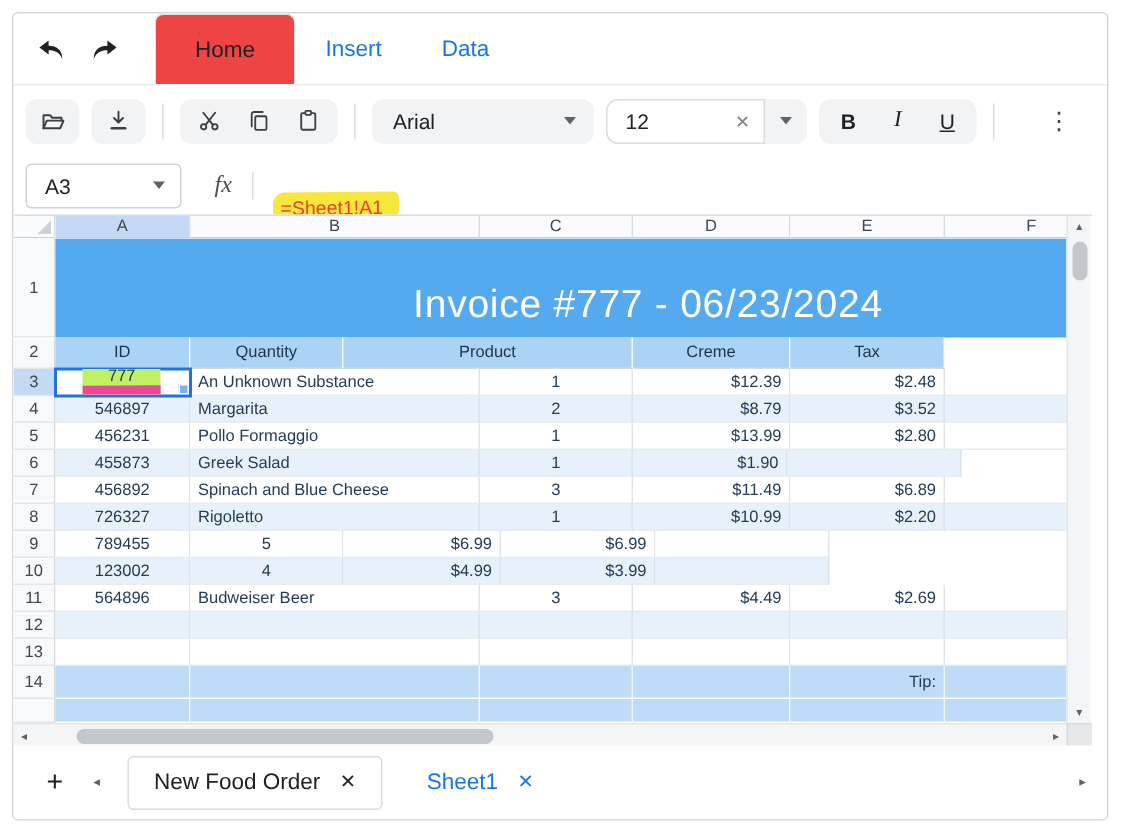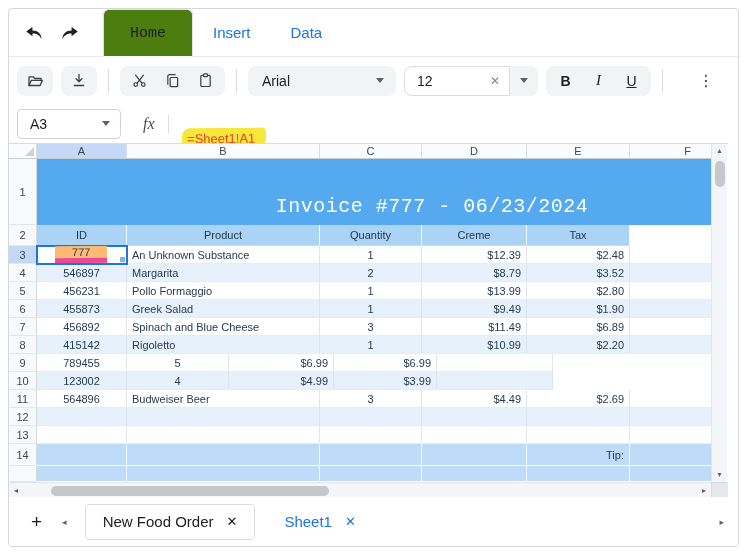--- a/index.html
+++ b/index.html
@@ -8,22 +8,22 @@
 
   .widget { position:absolute; left:8px; top:8px; width:731px; height:539px;
     border:1px solid #d4d7db; border-radius:4px; background:#fff; overflow:hidden; }
 
   
   .ribbon { height:48px; display:flex; align-items:stretch; border-bottom:1px solid #e8eaed; padding-left:16px; }
   .histbtns { display:flex; align-items:center; gap:18px; margin-right:24px; }
   .hbtn { display:flex; align-items:center; cursor:pointer; }
   .rtab { display:flex; align-items:center; justify-content:center; padding:0 20px;
     font-size:15px; color:#1a73e8; cursor:pointer; }
-  .rtab.active { color:#202124; background:#4d7c0f; border:1px solid #e0e0e0; border-bottom:1px solid #fff;
-    margin-bottom:-1px; border-radius:6px 6px 0 0; padding:0 26px;font-family:Liberation Mono, monospace; }
+  .rtab.active { color:#202124; background:#ef4444; border:1px solid #e0e0e0; border-bottom:1px solid #fff;
+    margin-bottom:-1px; border-radius:6px 6px 0 0; padding:0 26px; }
 
   
   .toolbar { height:47px; display:flex; align-items:center; padding:0 8px; gap:8px; }
   .tbtn { width:36px; height:30px; background:#f1f3f4; border-radius:8px; flex:none;
     display:flex; align-items:center; justify-content:center; cursor:pointer; }
   .vsep { width:1px; height:24px; background:#dadce0; margin:0 3px; flex:none; }
   .tgroup { height:30px; background:#f1f3f4; border-radius:8px; display:flex; align-items:center; padding:0 3px; flex:none; }
   .gicon { width:33px; height:30px; display:flex; align-items:center; justify-content:center;
     font-size:14px; color:#202124; cursor:pointer; }
   .fontsel { width:148px; height:30px; background:#f1f3f4; border-radius:8px; display:flex;
@@ -74,26 +74,26 @@
   .rh.sel { background:#c3d9f6; }
   .cell { flex:none; border-right:1px solid #e1e5e9; border-bottom:1px solid #e9ecef;
     font-size:11px; color:#243c55; display:flex; align-items:center; padding:0 5px;
     background:#fff; position:relative; cursor:cell; overflow:hidden; white-space:nowrap; }
   .cell.al { justify-content:flex-start; } .cell.ac { justify-content:center; } .cell.ar { justify-content:flex-end; }
   .grow.band .cell { background:#e7f1fb; border-right-color:#d8e5f1; }
   .grow.hdr .cell { background:#abd3f5; border-right-color:rgba(255,255,255,.85);
     border-bottom-color:#d6dade; color:#1d3349; }
   .grow.banner .cell { background:#55a9ef; border:0; color:#fff;
     align-items:flex-end; justify-content:center; padding-bottom:7px; }
-  .bannertext { font-size:20px; letter-spacing:.5px;font-family:Liberation Mono, monospace; }
+  .bannertext { font-size:26px; letter-spacing:.5px; }
   .grow.tip .cell { background:#bedcf8; border-right-color:rgba(255,255,255,.75); border-bottom-color:#fff; color:#1d3a56; }
   .sel-cell { outline:2px solid #2173de; outline-offset:-1px; z-index:2; background:#fff !important; }
   .sel-cell::after { content:''; position:absolute; right:0; bottom:0; width:5px; height:5px;
     background:#7ab3f0; border:1px solid #fff; }
-  .hl777 { display:inline-block; background:#fdba74; border-bottom:5px solid #ec4899;
+  .hl777 { display:inline-block; background:#bef264; border-bottom:7px solid #ec4899;
     padding:0 17px; transform:rotate(-0.5deg); }
 
   
   .vscroll { position:absolute; left:702px; top:0; width:16px; height:338px; background:#f4f5f6;
     border-left:1px solid #e3e5e8; display:flex; flex-direction:column; align-items:center; }
   .sarrow { font-family:"DejaVu Sans",sans-serif; font-size:8px; color:#5f6368; height:14px;
     line-height:14px; text-align:center; flex:none; cursor:pointer; }
   .vscroll .sarrow { width:100%; }
   .vthumb { width:10px; height:26px; background:#c4c8cc; border-radius:5px; margin-top:3px; cursor:pointer; }
   .vscroll .down { margin-top:auto; }
@@ -232,22 +232,22 @@
     <div class="rows-clip" id="rows">
         <div class="grow banner" style="height: 66px;">
           <div class="rh">1</div>
           <div class="cell" style="width: 790px;">
             <span class="bannertext">Invoice #777 - 06/23/2024</span>
           </div>
         </div>
         <div class="grow hdr" style="height: 21px;">
           <div class="rh">2</div>
           <div class="cell ac" style="width: 90px;">ID</div>
+          <div class="cell ac" style="width: 102px;">Quantity</div>
           <div class="cell ac" style="width: 193px;">Product</div>
-          <div class="cell ac" style="width: 102px;">Quantity</div>
           <div class="cell ac" style="width: 105px;">Creme</div>
           <div class="cell ac" style="width: 103px;">Tax</div>
         </div>
         <div class="grow" style="height: 18px;">
           <div class="rh sel">3</div>
           <div class="cell ac sel-cell" style="width: 90px;">
             <span class="hl777">777</span>
           </div>
           <div class="cell al" style="width: 193px;">An Unknown Substance</div>
           <div class="cell ac" style="width: 102px;">1</div>
@@ -271,36 +271,35 @@
           <div class="cell ac" style="width: 102px;">1</div>
           <div class="cell ar" style="width: 105px;">$13.99</div>
           <div class="cell ar" style="width: 103px;">$2.80</div>
           <div class="cell al" style="width: 116px;"></div>
         </div>
         <div class="grow band" style="height: 18px;">
           <div class="rh">6</div>
           <div class="cell ac" style="width: 90px;">455873</div>
           <div class="cell al" style="width: 193px;">Greek Salad</div>
           <div class="cell ac" style="width: 102px;">1</div>
-          <div class="cell ar" style="width: 105px;">$9.49</div>
           <div class="cell ar" style="width: 103px;">$1.90</div>
           <div class="cell al" style="width: 116px;"></div>
         </div>
         <div class="grow" style="height: 18px;">
           <div class="rh">7</div>
           <div class="cell ac" style="width: 90px;">456892</div>
           <div class="cell al" style="width: 193px;">Spinach and Blue Cheese</div>
           <div class="cell ac" style="width: 102px;">3</div>
           <div class="cell ar" style="width: 105px;">$11.49</div>
           <div class="cell ar" style="width: 103px;">$6.89</div>
           <div class="cell al" style="width: 116px;"></div>
         </div>
         <div class="grow band" style="height: 18px;">
           <div class="rh">8</div>
-          <div class="cell ac" style="width: 90px;">415142</div>
+          <div class="cell ac" style="width: 90px;">726327</div>
           <div class="cell al" style="width: 193px;">Rigoletto</div>
           <div class="cell ac" style="width: 102px;">1</div>
           <div class="cell ar" style="width: 105px;">$10.99</div>
           <div class="cell ar" style="width: 103px;">$2.20</div>
           <div class="cell al" style="width: 116px;"></div>
         </div>
         <div class="grow" style="height: 18px;">
           <div class="rh">9</div>
           <div class="cell ac" style="width: 90px;">789455</div>
           <div class="cell ac" style="width: 102px;">5</div>

